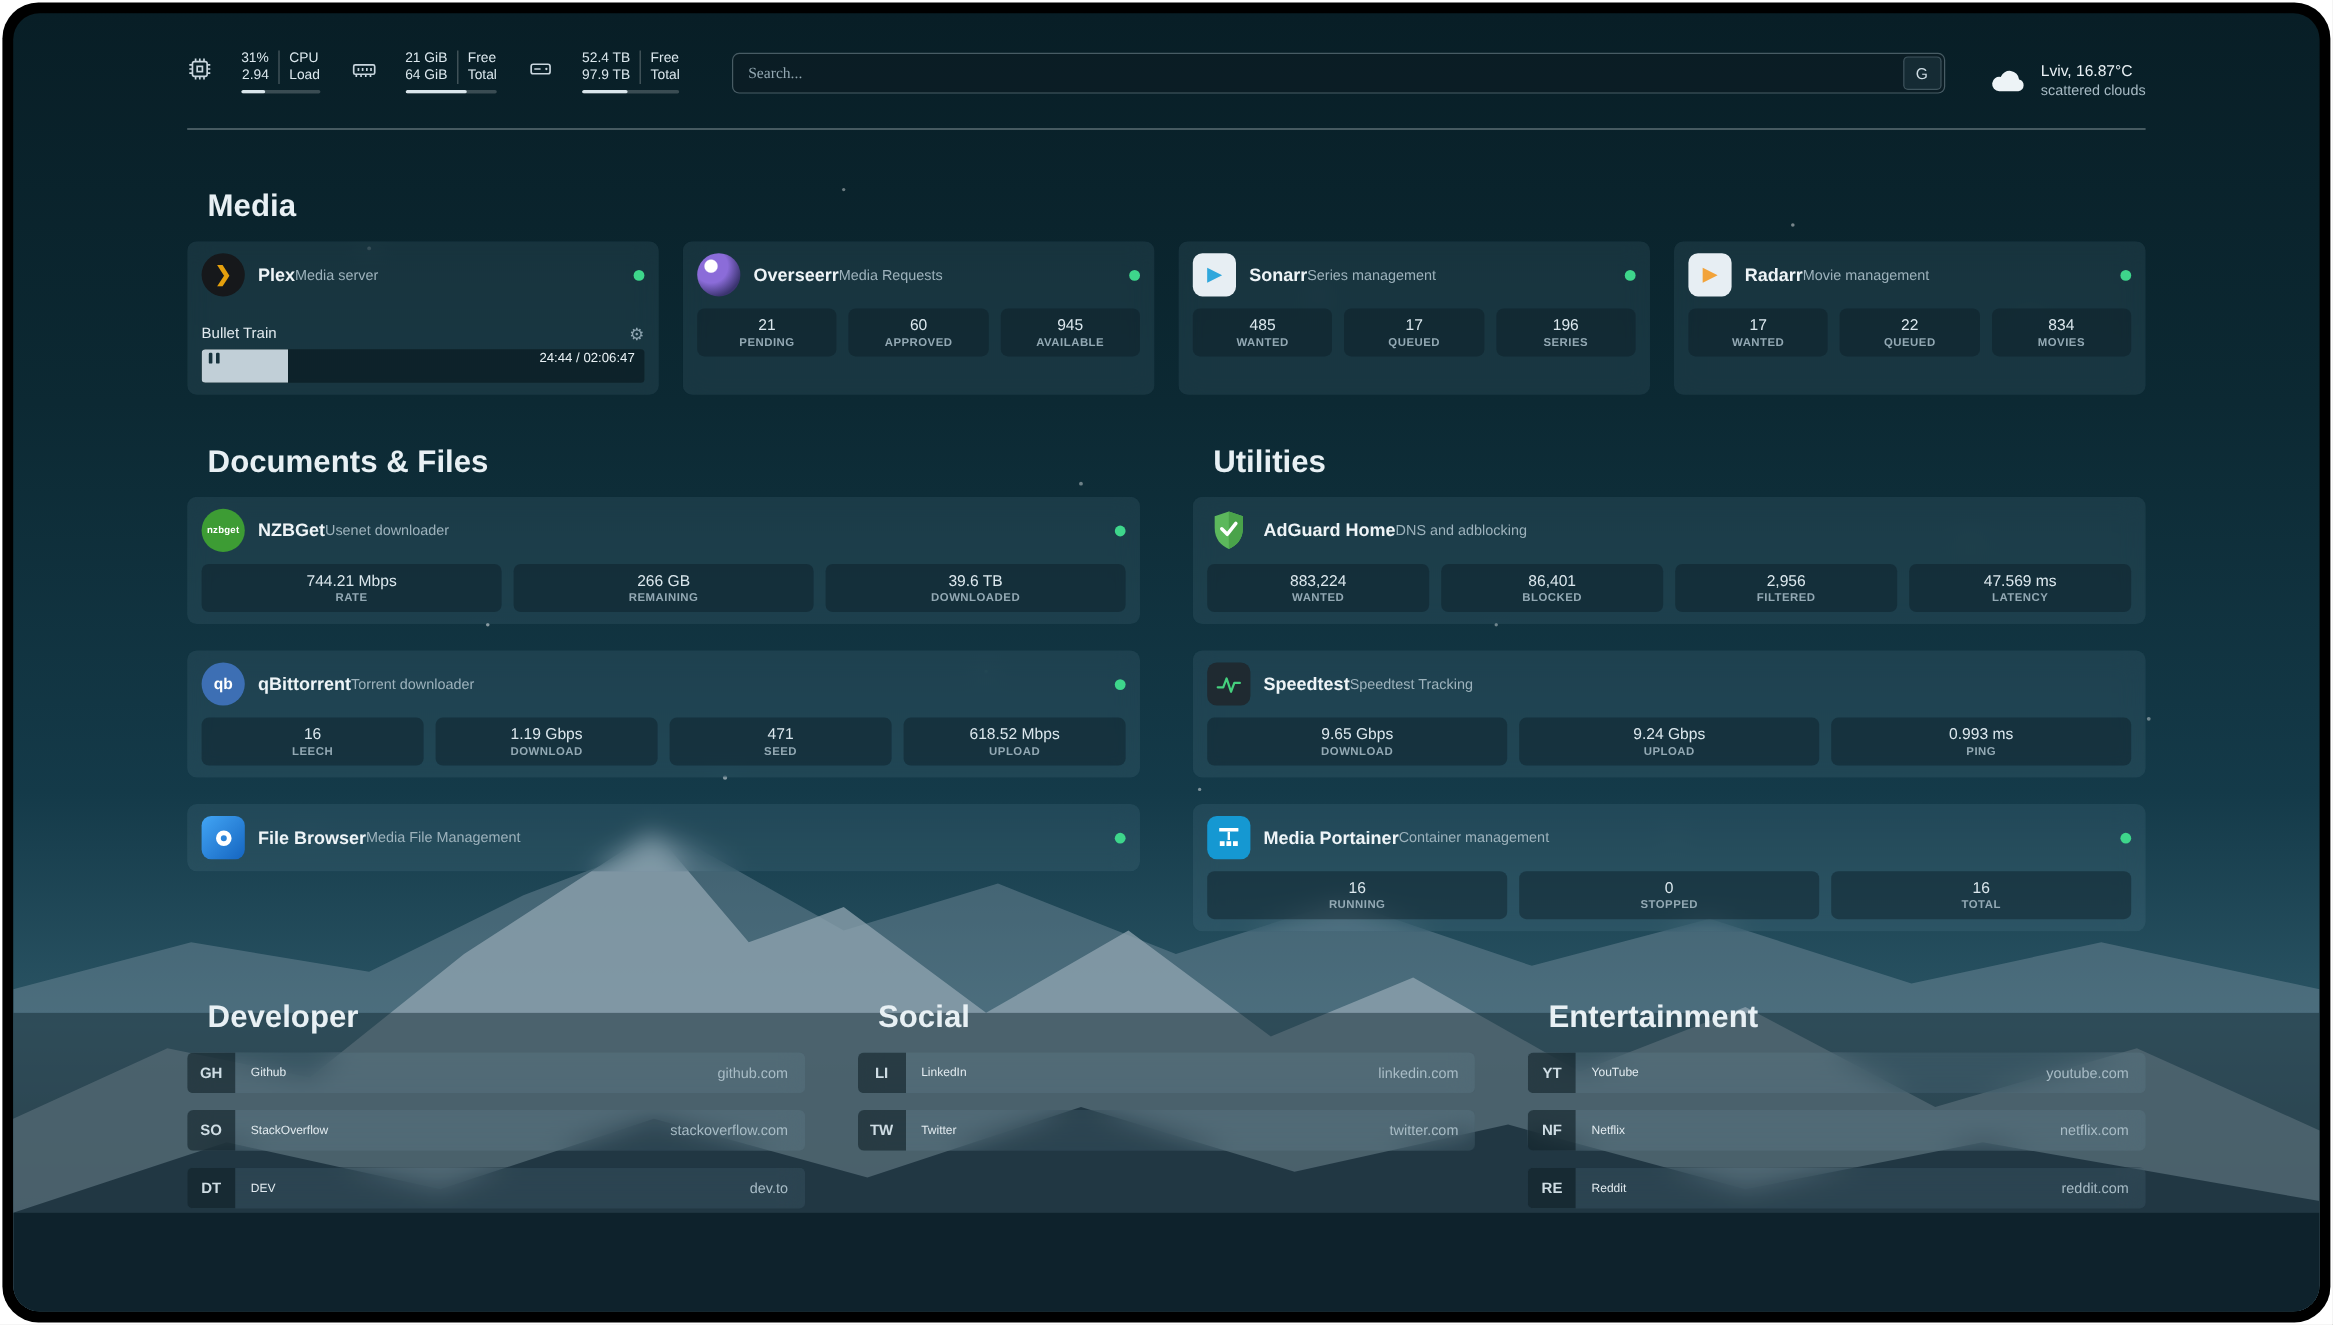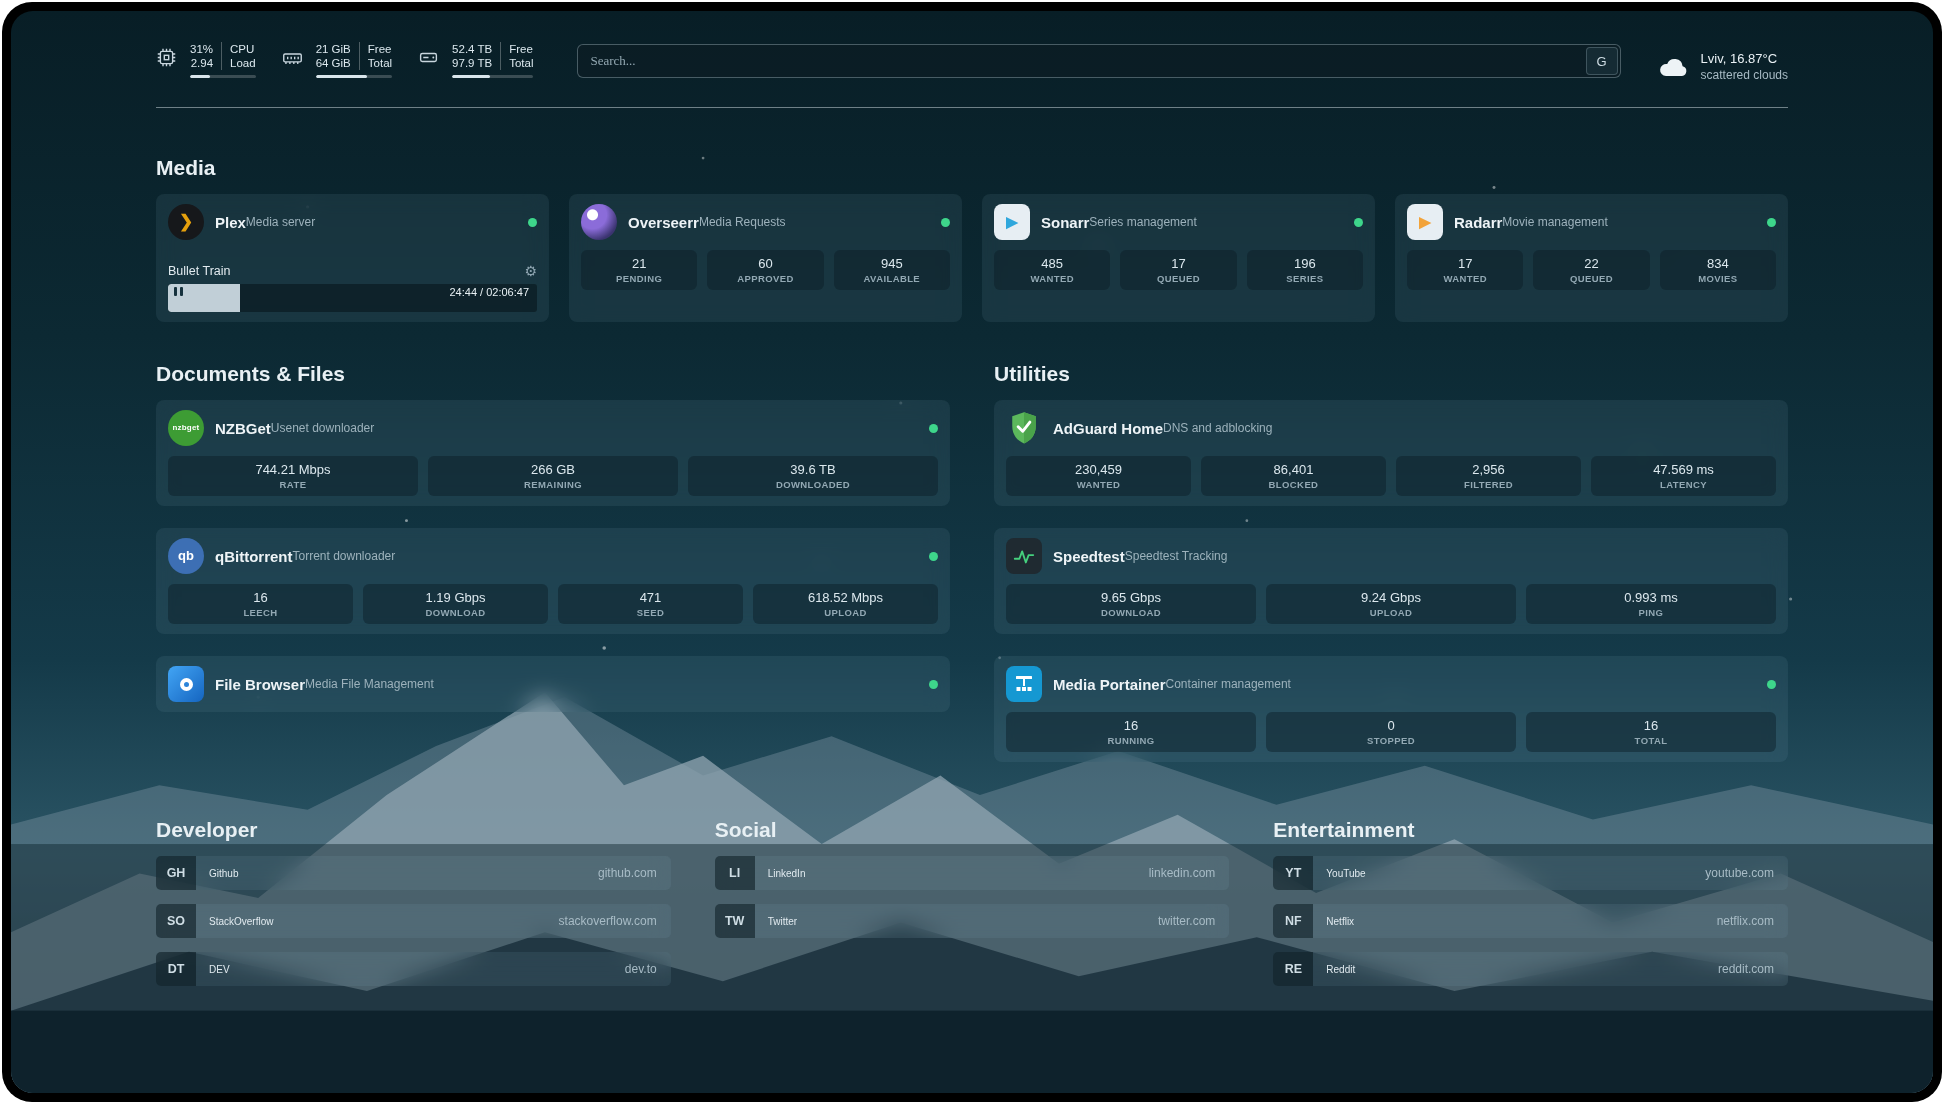--- a/index.html
+++ b/index.html
@@ -7,21 +7,21 @@
   .window{position:absolute;inset:2px;border-radius:30px;background:#000;padding:9px;}
   .inner{position:relative;width:100%;height:100%;border-radius:22px;overflow:hidden;
     background:linear-gradient(180deg,#081e26 0%,#0c2933 30%,#143a49 60%,#2b5565 78%,#102b35 100%);
     font-family:"Liberation Sans",sans-serif;}
   .bg{position:absolute;inset:0;width:100%;height:100%;}
   .page{position:relative;z-index:1;width:1632px;margin:0 auto;padding-top:26px;color:#e6eef2;}
 
   
   .topbar{display:flex;align-items:center;}
   .resources{display:flex;gap:26px;align-items:flex-start;}
-  .res{display:flex;gap:13px;align-items:flex-start;}
+  .res{display:flex;gap:24px;align-items:flex-start;}
   .res-icon{margin-top:5px;line-height:0;}
   .res-grid{display:flex;gap:8px;font-size:11.5px;line-height:14px;color:#dce8ee;}
   .res-vals{display:flex;flex-direction:column;text-align:right;}
   .res-labels{display:flex;flex-direction:column;border-left:1px solid rgba(255,255,255,.28);padding-left:8px;color:#dce8ee;}
   .res-bar{margin-top:5px;height:3px;border-radius:2px;background:rgba(255,255,255,.20);overflow:hidden;}
   .res-fill{height:100%;background:#d9e5eb;border-radius:2px;}
   .search{position:relative;flex:1;margin:2px 36px 0 44px;}
   .search input{width:100%;height:34px;border-radius:6px;border:1px solid rgba(190,212,222,.35);
     background:rgba(12,28,35,.55);color:#dfe9ee;font-size:13px;padding:0 44px 0 12px;outline:none;
     font-family:Liberation Serif, serif;}
@@ -29,21 +29,21 @@
   .search-btn{position:absolute;right:3px;top:3px;width:32px;height:28px;border-radius:4px;
     border:1px solid rgba(190,212,222,.25);background:rgba(22,44,53,.95);color:#cfdde4;font-size:13px;
     cursor:pointer;font-family:"Liberation Sans",sans-serif;}
   .weather{display:flex;align-items:center;gap:10px;margin-top:14px;}
   .weather-lines{display:flex;flex-direction:column;line-height:16px;}
   .weather-loc{font-size:13px;color:#eaf1f5;}
   .weather-cond{font-size:12px;color:#a7bac4;}
   .topbar-divider{height:1px;background:rgba(235,244,248,.45);margin-top:24px;}
 
   
-  .section-title{font-size:21px;font-weight:600;color:#e8f0f4;margin:0 0 14px 0;}
+  .section-title{font-size:26px;font-weight:600;color:#e8f0f4;margin:0 0 14px 17px;}
   .media-section{margin-top:48px;}
   .grid4{display:grid;grid-template-columns:repeat(4,1fr);gap:20px;}
   .twocol{display:grid;grid-template-columns:1fr 1fr;gap:44px;margin-top:40px;}
   .col .card + .card{margin-top:22px;}
   .grid3{display:grid;grid-template-columns:repeat(3,1fr);gap:44px;margin-top:56px;}
 
   
   .card{background:rgba(146,190,209,.10);border-radius:8px;padding:10px 12px;backdrop-filter:blur(10px);cursor:pointer;}
   .card-head{display:flex;align-items:center;gap:11px;}
   .svc-text{display:flex;line-height:17px;}
@@ -409,21 +409,21 @@
                 <polyline points="7.5,12 11,15.5 16.5,8.5" fill="none" stroke="#ffffff" stroke-width="2.2" stroke-linecap="round" stroke-linejoin="round"></polyline>
               </svg>
             </span>
             <div class="svc-text">
               <span class="svc-name">AdGuard Home</span>
               <span class="svc-desc">DNS and adblocking</span>
             </div>
           </div>
           <div class="stats">
             <div class="stat">
-              <div class="stat-v">230,459</div>
+              <div class="stat-v">883,224</div>
               <div class="stat-l">WANTED</div>
             </div>
             <div class="stat">
               <div class="stat-v">86,401</div>
               <div class="stat-l">BLOCKED</div>
             </div>
             <div class="stat">
               <div class="stat-v">2,956</div>
               <div class="stat-l">FILTERED</div>
             </div>

